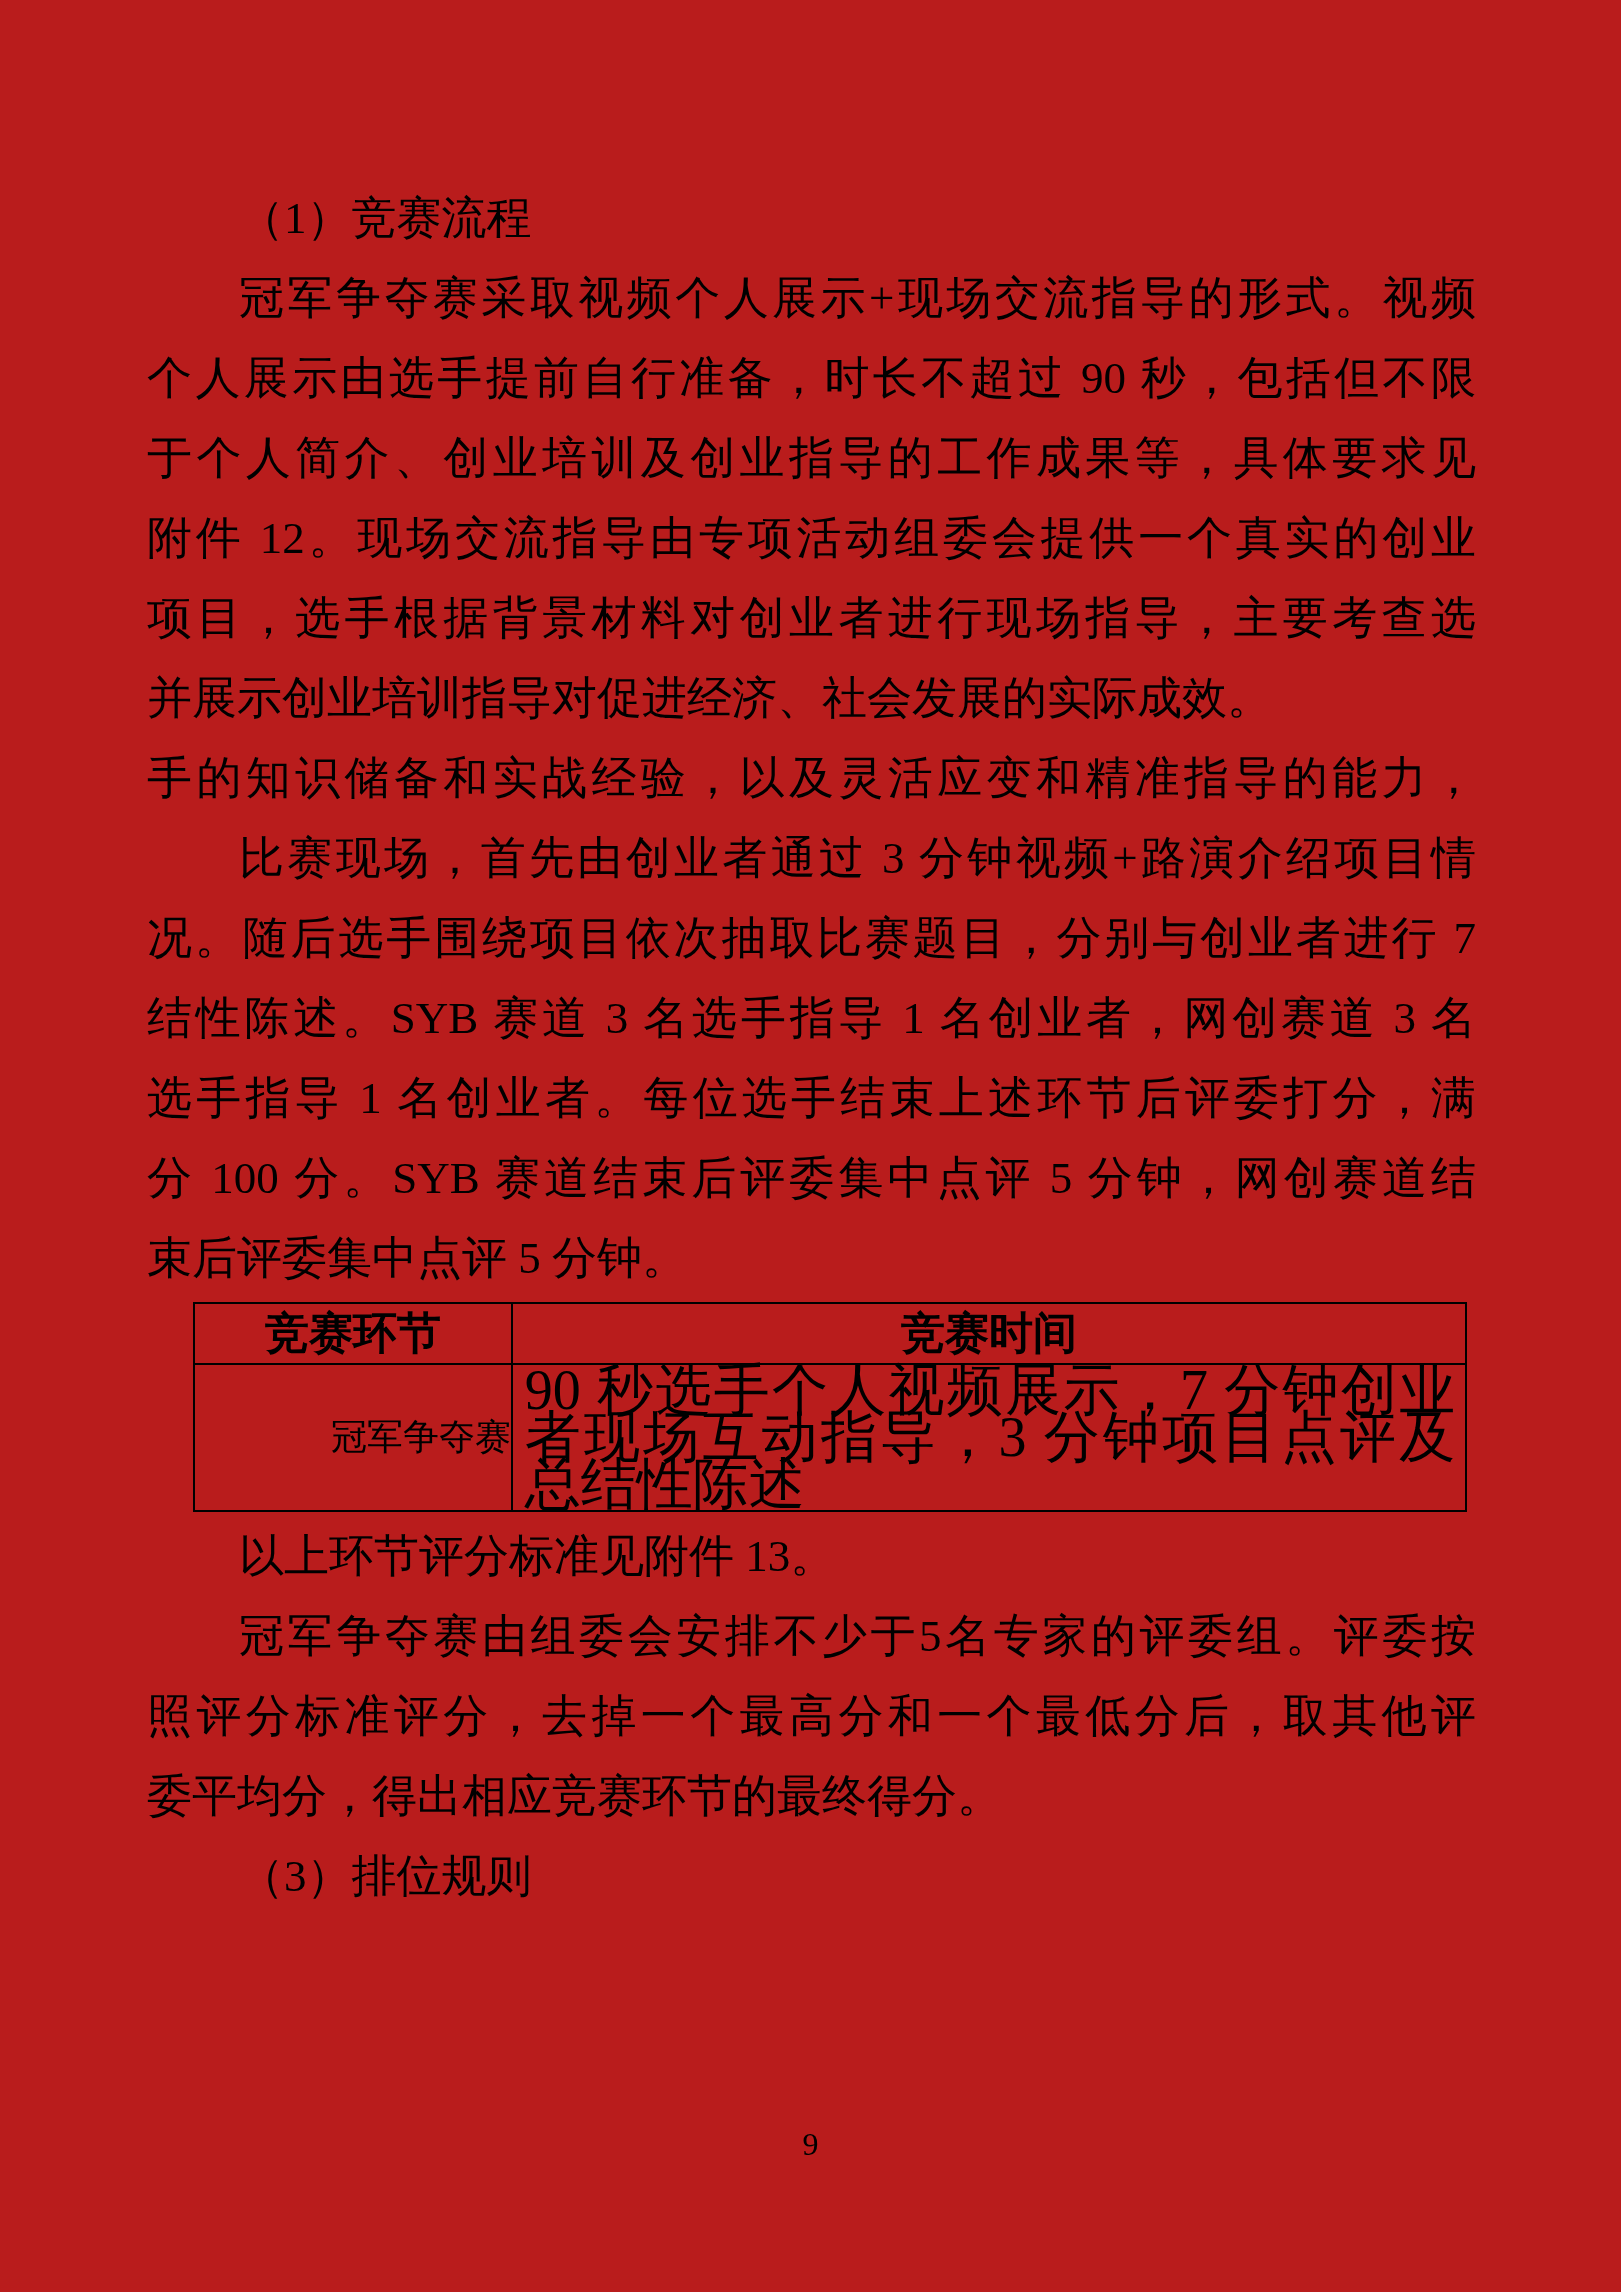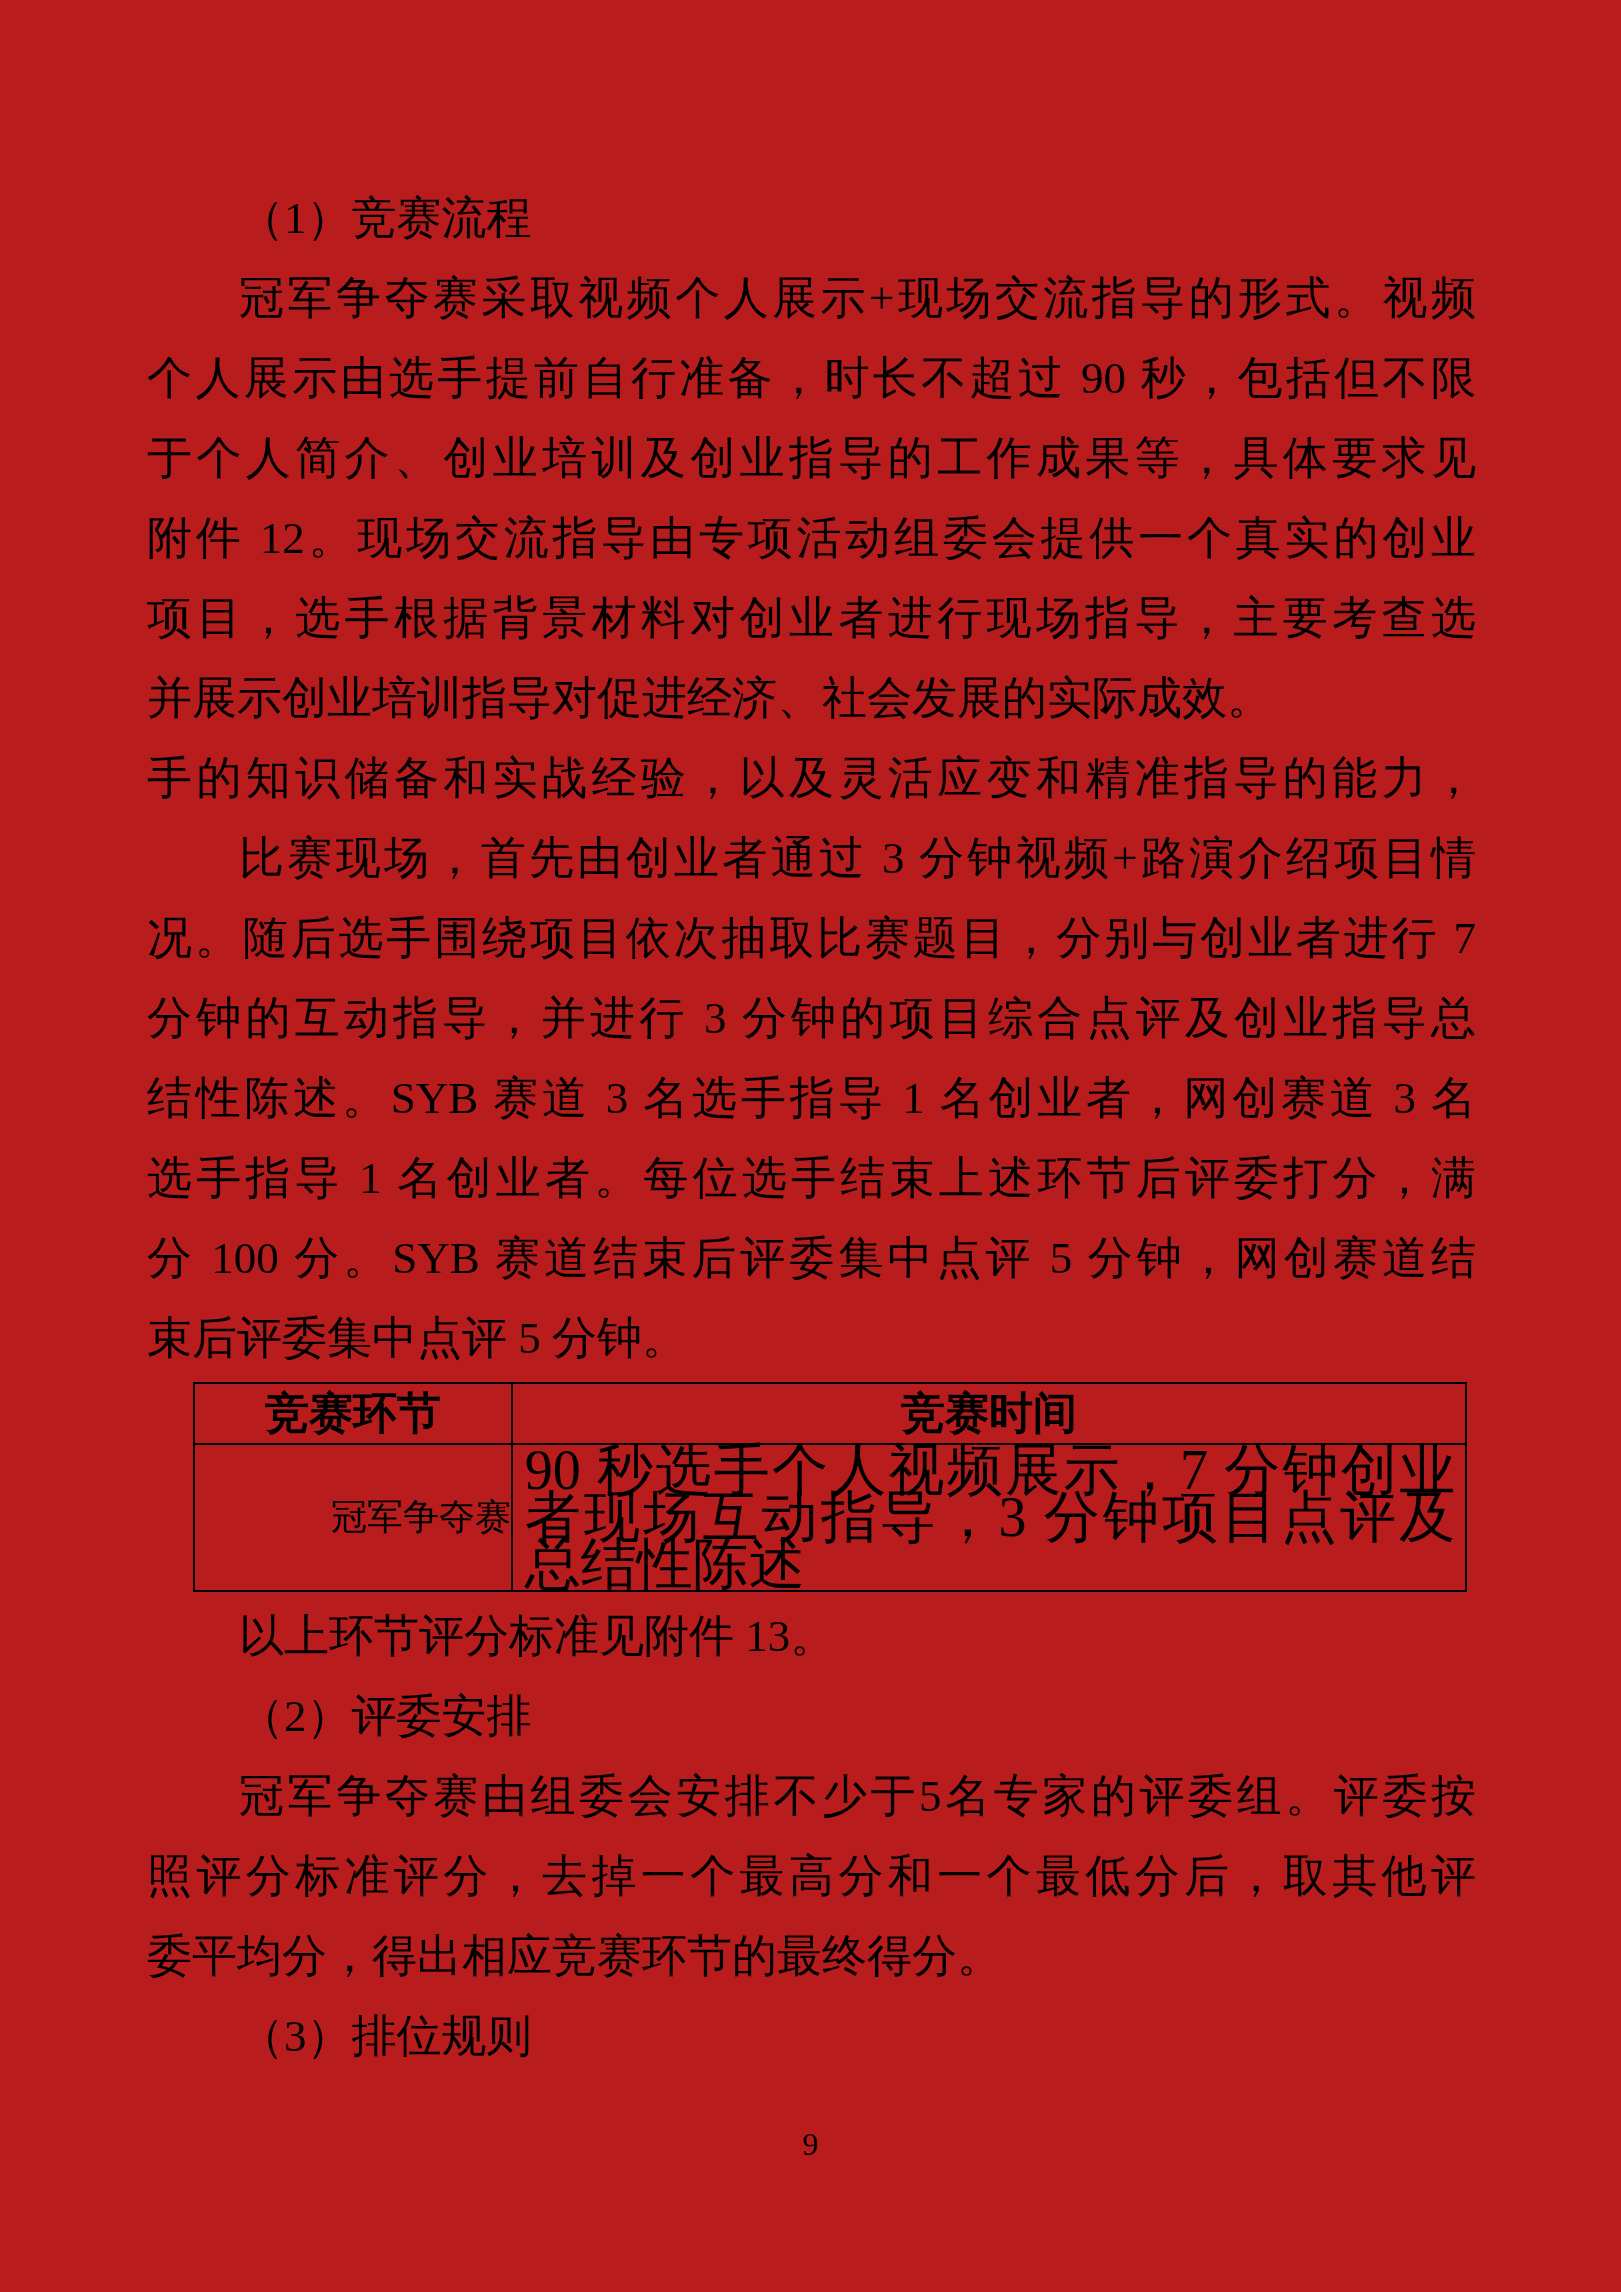--- a/index.html
+++ b/index.html
@@ -89,41 +89,39 @@
     <div class="line indent fill">冠军争夺赛采取视频个人展示+现场交流指导的形式。视频</div>
     <div class="line fill">个人展示由选手提前自行准备，时长不超过 90 秒，包括但不限</div>
     <div class="line fill">于个人简介、创业培训及创业指导的工作成果等，具体要求见</div>
     <div class="line fill">附件 12。现场交流指导由专项活动组委会提供一个真实的创业</div>
     <div class="line fill">项目，选手根据背景材料对创业者进行现场指导，主要考查选</div>
     <div class="line">并展示创业培训指导对促进经济、社会发展的实际成效。</div>
     <div class="line fill">手的知识储备和实战经验，以及灵活应变和精准指导的能力，</div>
 
     <div class="line indent fill">比赛现场，首先由创业者通过 3 分钟视频+路演介绍项目情</div>
     <div class="line fill">况。随后选手围绕项目依次抽取比赛题目，分别与创业者进行 7</div>
-    <div class="line fill">分钟的互动指导，并进行 3 分钟的项目综合点评及创业指导总</div>
     <div class="line fill">结性陈述。SYB 赛道 3 名选手指导 1 名创业者，网创赛道 3 名</div>
     <div class="line fill">选手指导 1 名创业者。每位选手结束上述环节后评委打分，满</div>
     <div class="line fill">分 100 分。SYB 赛道结束后评委集中点评 5 分钟，网创赛道结</div>
     <div class="line">束后评委集中点评 5 分钟。</div>
 
     <table class="tbl">
       <tbody>
           <tr>
         <th class="c1">竞赛环节</th>
         <th class="c2">竞赛时间</th>
       </tr>
       <tr>
         <td class="c1">冠军争夺赛</td>
         <td class="c2">90 秒选手个人视频展示，7 分钟创业者现场互动指导，3 分钟项目点评及总结性陈述</td>
       </tr>
     </tbody>
       </table>
 
     <div class="line indent">以上环节评分标准见附件 13。</div>
-    <div class="line indent">（2）评委安排</div>
 
     <div class="line indent fill">冠军争夺赛由组委会安排不少于5名专家的评委组。评委按</div>
     <div class="line fill">照评分标准评分，去掉一个最高分和一个最低分后，取其他评</div>
     <div class="line">委平均分，得出相应竞赛环节的最终得分。</div>
 
     <div class="line indent">（3）排位规则</div>
 
   </div>
 
   <div class="pageno">9</div>

